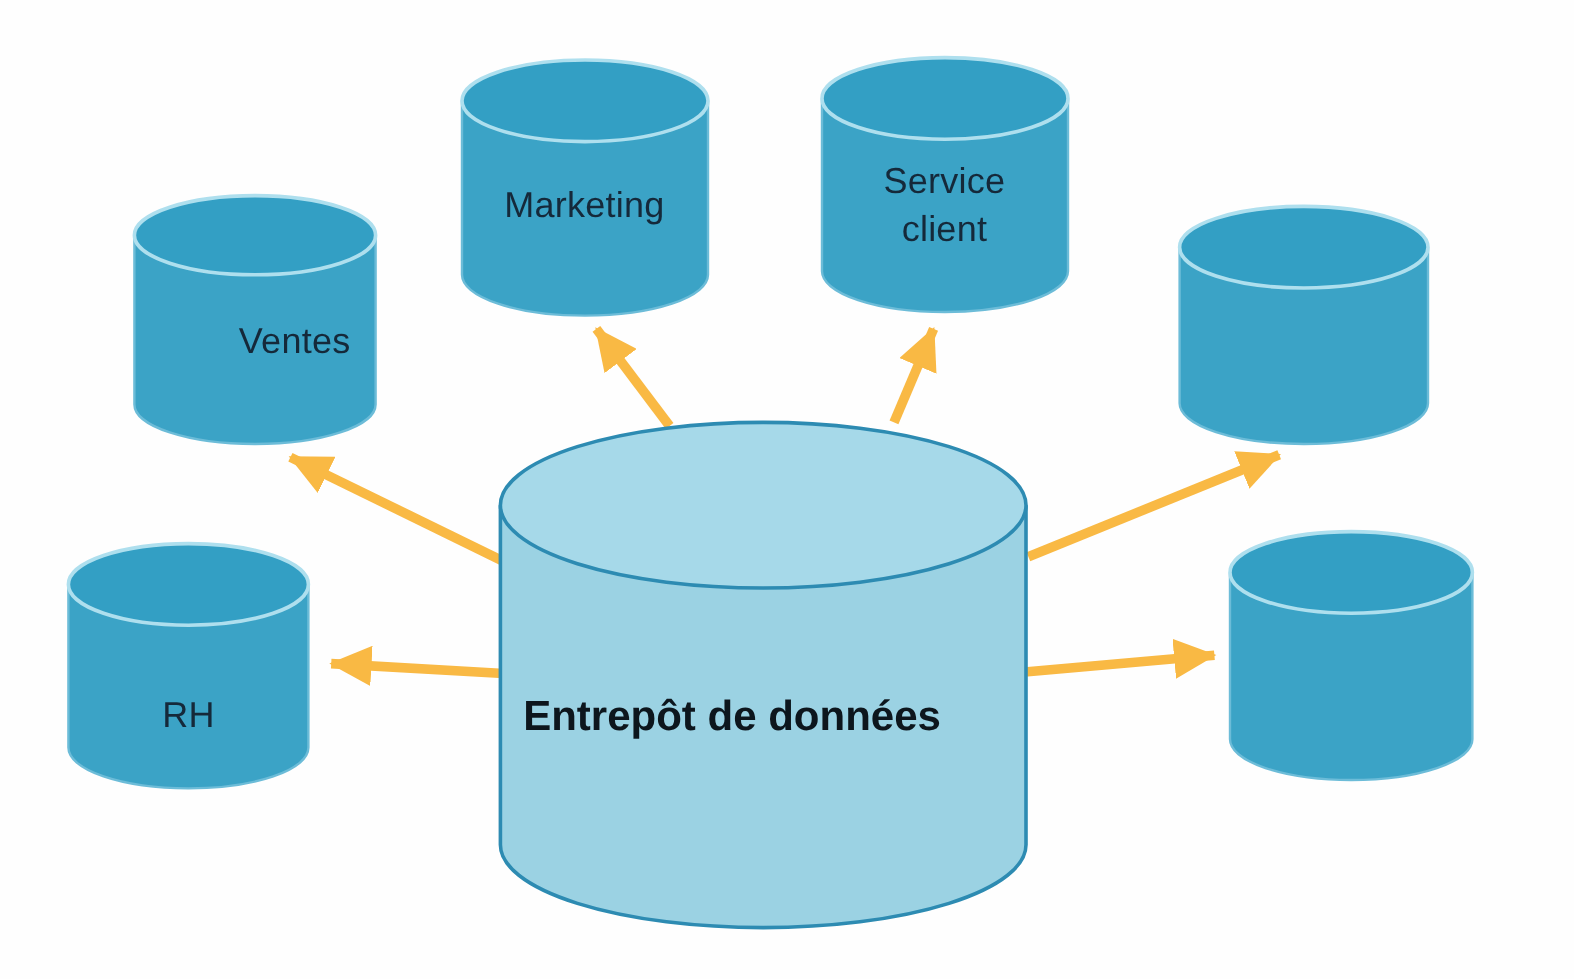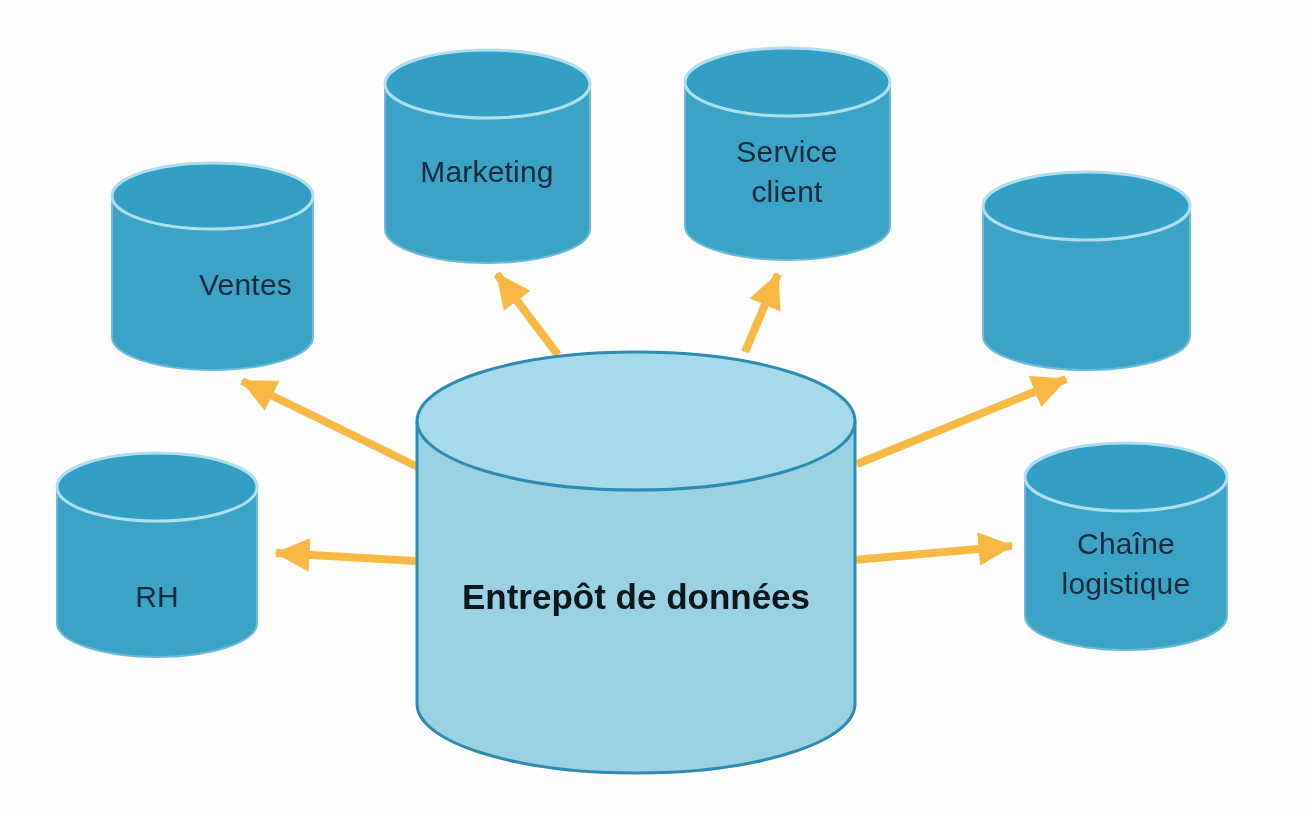--- a/index.html
+++ b/index.html
@@ -26,21 +26,20 @@
     position: absolute;
     text-align: center;
     color: #15293a;
     font-size: 30px;
     line-height: 40px;
     letter-spacing: 0.2px;
     user-select: none;
   }
   .center-label {
     position: absolute;
-    text-align: center;
     color: #0d161d;
     font-size: 35px;
     font-weight: 700;
     line-height: 42px;
     user-select: none;
   }
   .sat-body  { fill: #3ba3c6; stroke: #6cbcd8; stroke-width: 2; }
   .sat-top   { fill: #339fc4; stroke: #aedfee; stroke-width: 3; }
   .hub-body  { fill: #9bd2e3; stroke: #2d8bb2; stroke-width: 3; }
   .hub-top   { fill: #a6d9e9; stroke: #2d8bb2; stroke-width: 3; }
@@ -105,17 +104,16 @@
 
   <div class="node-label" style="left:132px; top:265px; width:160px;text-align:right;">Ventes</div>
 
   <div class="node-label" style="left:387px; top:152px; width:200px;">Marketing</div>
 
   <div class="node-label" style="left:722px; top:132px; width:130px;">Service client</div>
 
 
   <div class="node-label" style="left:107px; top:553px; width:100px;margin-top:24px;">RH</div>
 
-  <div class="node-label" style="left:1051px; top:524px; width:150px;">Chaîne logistique</div>
 
   <div class="center-label" style="left:436px; top:576px; width:400px;">Entrepôt de données</div>
 
 </div>
 
 </body></html>

